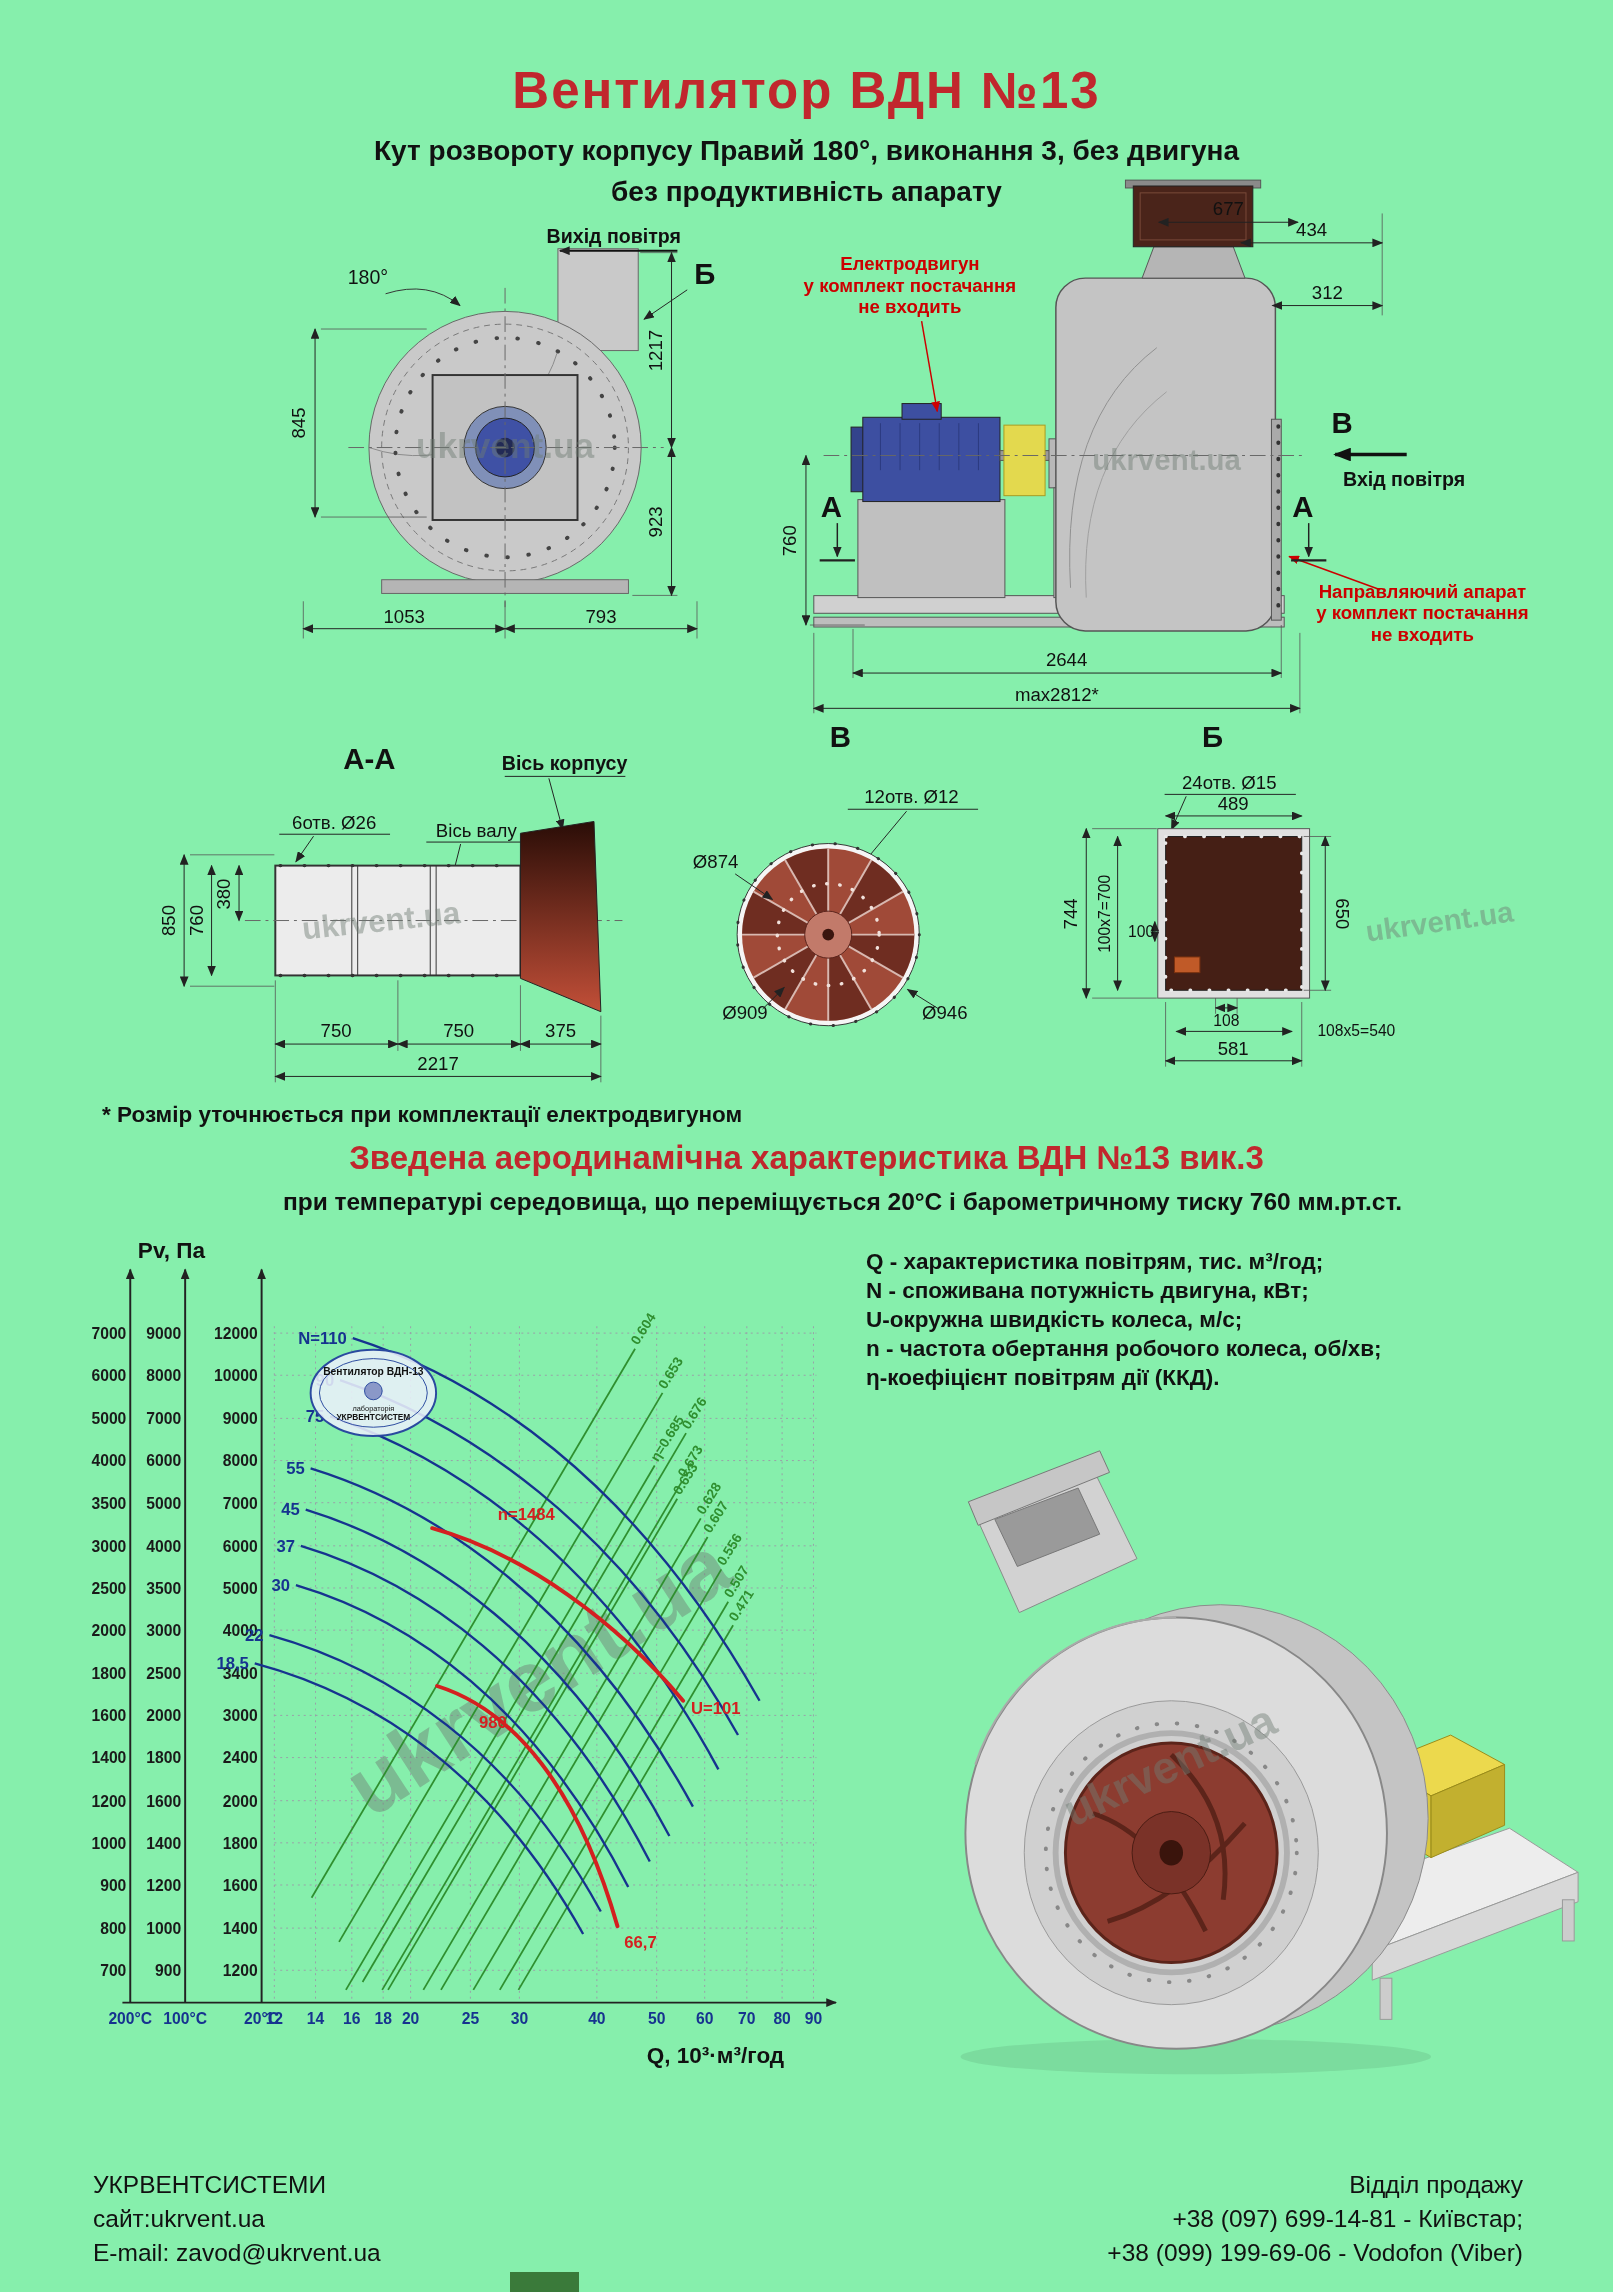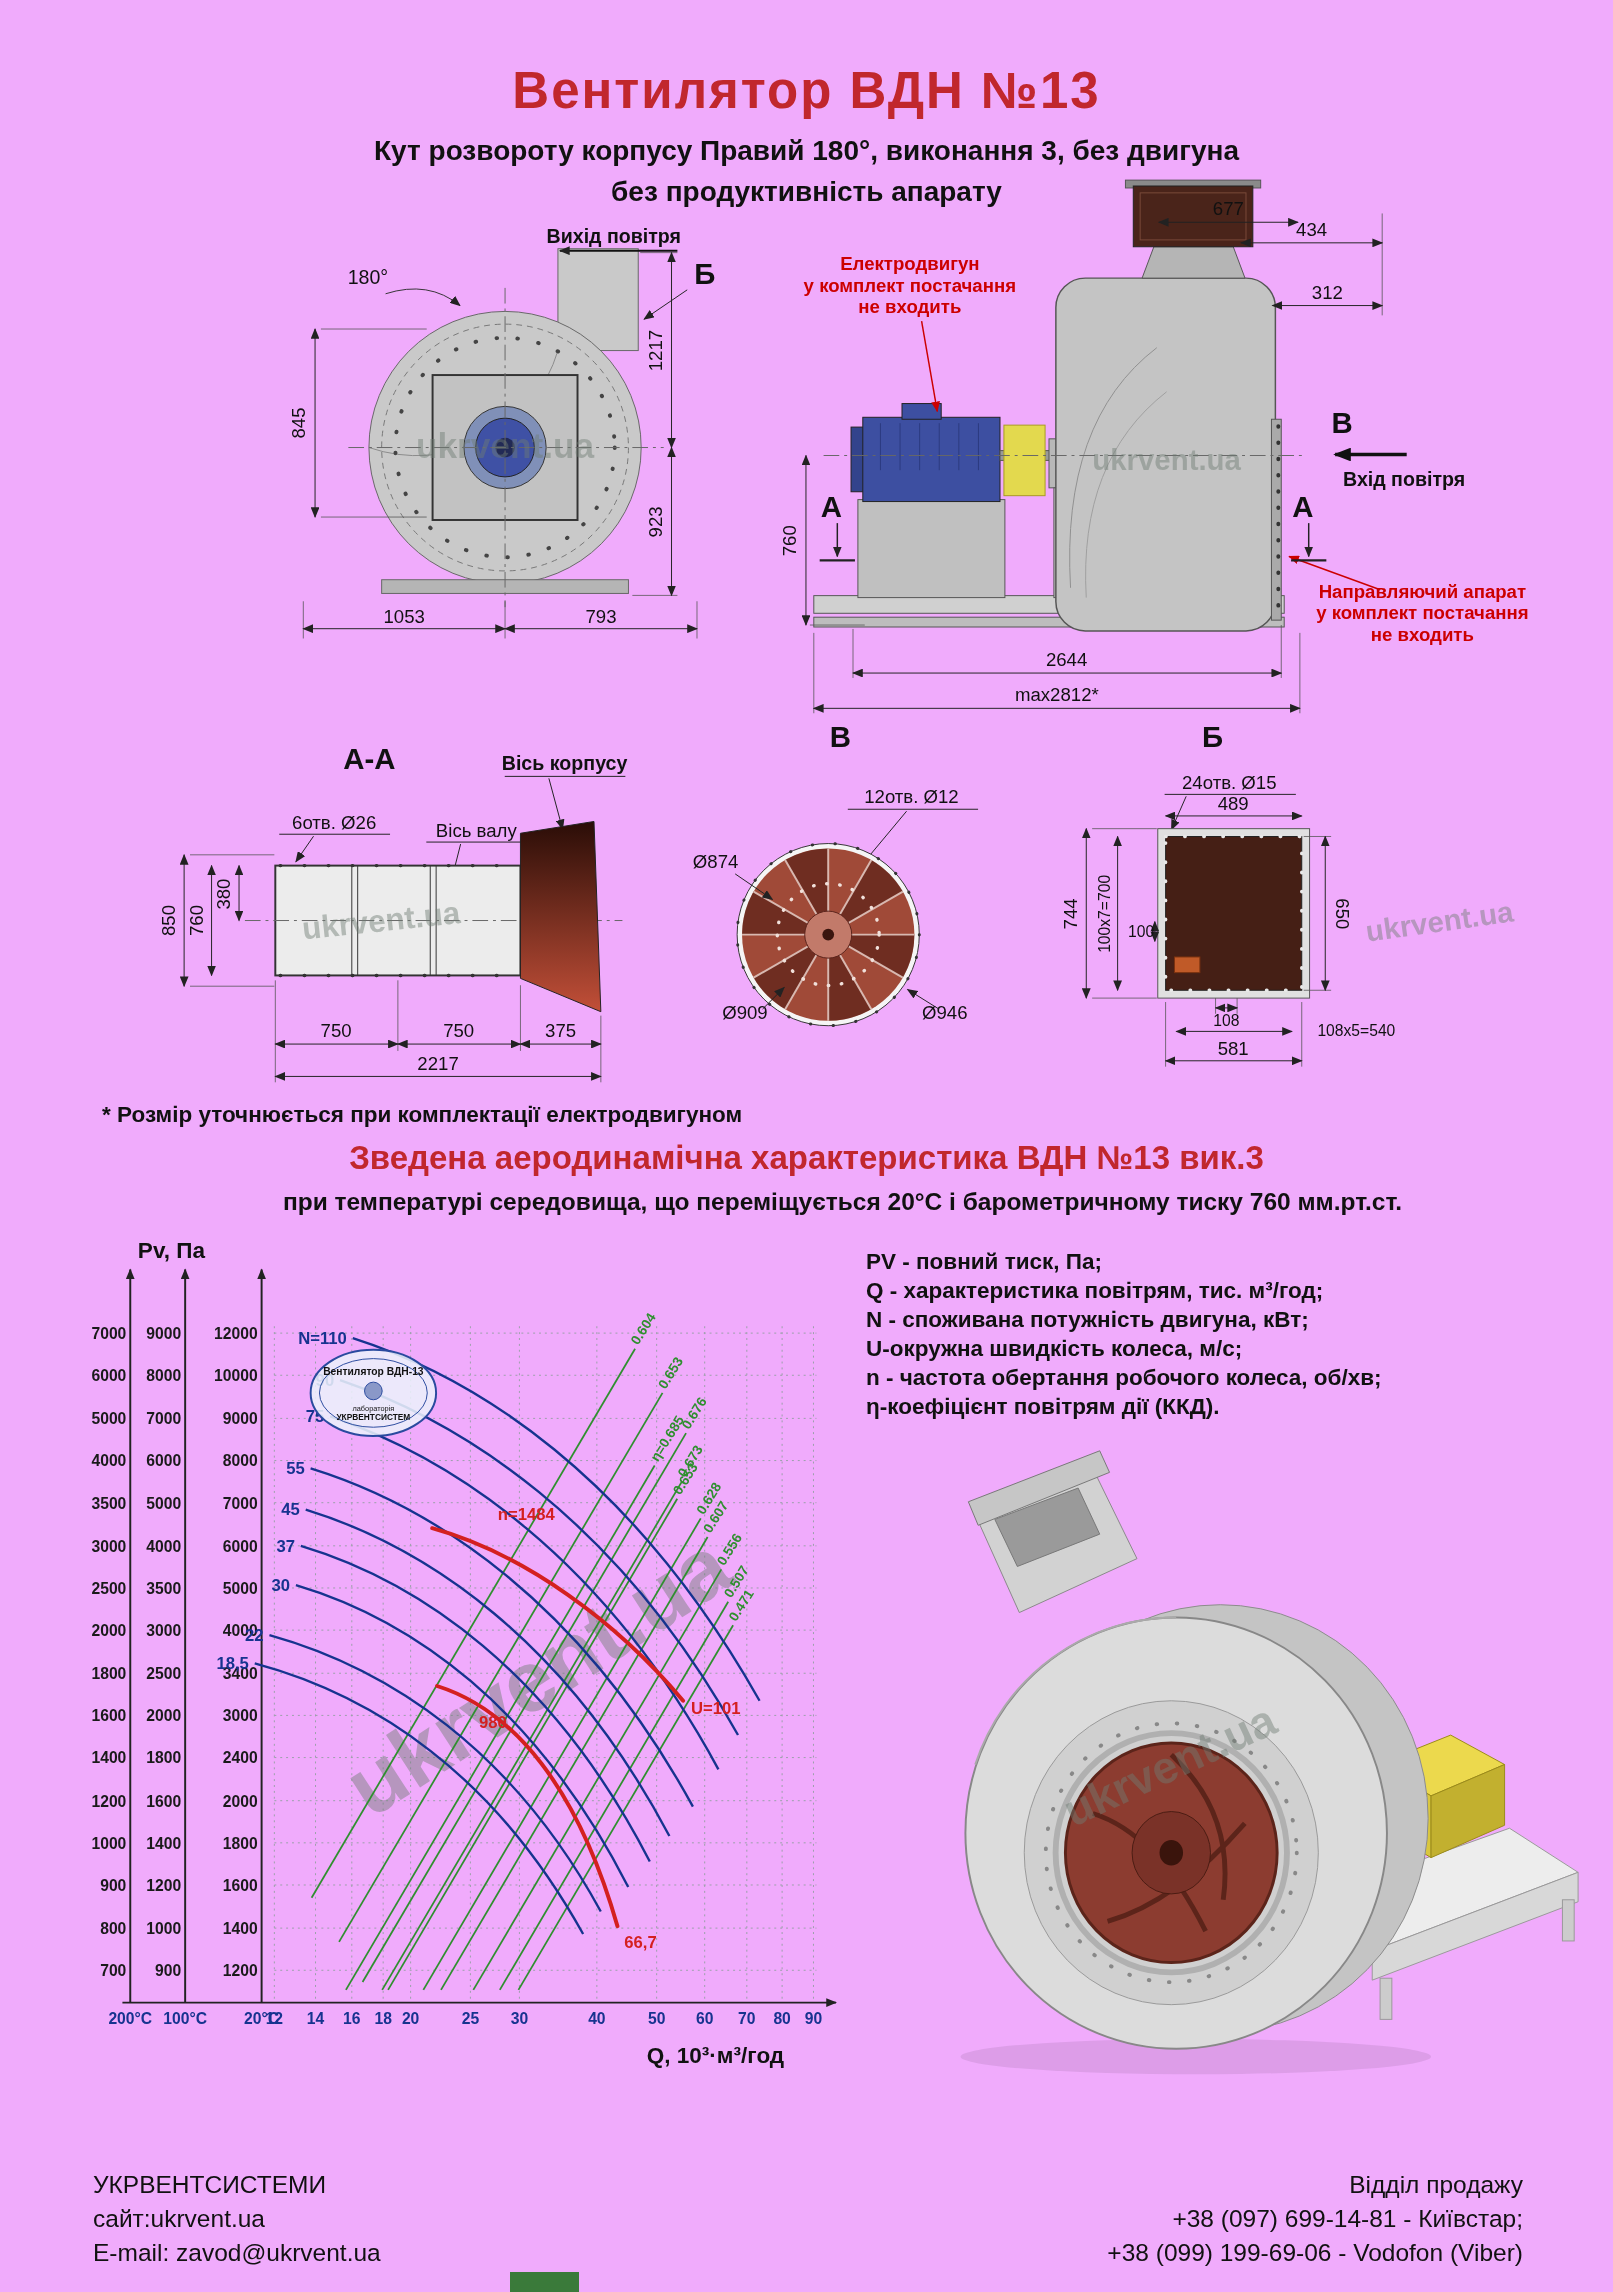--- a/index.html
+++ b/index.html
@@ -1,16 +1,16 @@
 <!DOCTYPE html>
 <html><head>
 <meta charset="utf-8">
 <style>
   html,body{margin:0;padding:0;background:#e8e8e8;}
-  .page{position:relative;width:1613px;height:2293px;background:#f0abfc;margin:0 auto;
+  .page{position:relative;width:1613px;height:2293px;background:#86efac;margin:0 auto;
         font-family:"Liberation Sans",sans-serif;color:#111;overflow:hidden;}
   .abs{position:absolute;}
   .title{position:absolute;left:0;top:61px;width:100%;text-align:center;
          font-size:51px;font-weight:bold;color:#c1272d;letter-spacing:2px;}
   .sub1{position:absolute;left:0;top:135px;width:100%;text-align:center;font-size:28px;font-weight:bold;}
   .sub2{position:absolute;left:0;top:176px;width:100%;text-align:center;font-size:28px;font-weight:bold;}
   .footnote{position:absolute;left:102px;top:1102px;font-size:22.5px;font-weight:bold;}
   .chart-title{position:absolute;left:0;top:1139px;width:100%;text-align:center;
                font-size:33px;font-weight:bold;color:#c1272d;}
   .chart-sub{position:absolute;left:0;top:1188px;width:100%;text-align:center;font-size:24.5px;font-weight:bold;margin-left:36px;}
@@ -539,21 +539,20 @@
       <ellipse rx="64" ry="44" fill="rgba(235,240,250,0.88)" stroke="#2a4a9f" stroke-width="2"></ellipse>
       <ellipse rx="55" ry="35" fill="none" stroke="#2a4a9f"></ellipse>
       <text y="-18" font-size="10.5" font-weight="bold" fill="#2a4a9f" text-anchor="middle">Вентилятор ВДН-13</text>
       <circle cy="-2" r="9" fill="#8a98c8" stroke="#2a4a9f"></circle>
       <text y="18" font-size="7.5" fill="#2a4a9f" text-anchor="middle">лабораторія</text>
       <text y="28" font-size="8.5" font-weight="bold" fill="#2a4a9f" text-anchor="middle">УКРВЕНТСИСТЕМ</text>
     </g>
   </svg>
 
   <div class="legend">
-    <div>PV - повний тиск, Па;</div>
     <div>Q - характеристика повітрям, тис. м³/год;</div>
     <div>N - споживана потужність двигуна, кВт;</div>
     <div>U-окружна швидкість колеса, м/с;</div>
     <div>n - частота обертання робочого колеса, об/хв;</div>
     <div>η-коефіцієнт повітрям дії (ККД).</div>
   </div>
 
   <svg class="abs" style="left:882px;top:1441px" width="706" height="647" viewBox="0 0 720 660">
     <ellipse cx="320" cy="628" rx="240" ry="18" fill="rgba(0,0,0,0.08)"></ellipse>
     <g>

